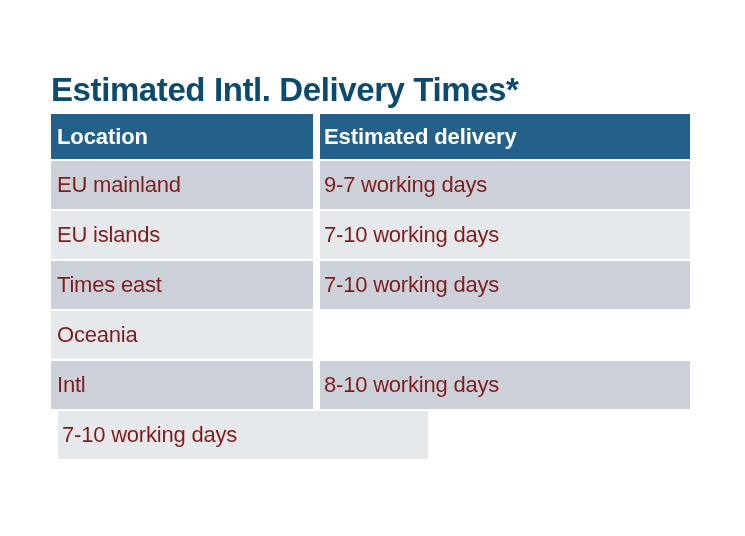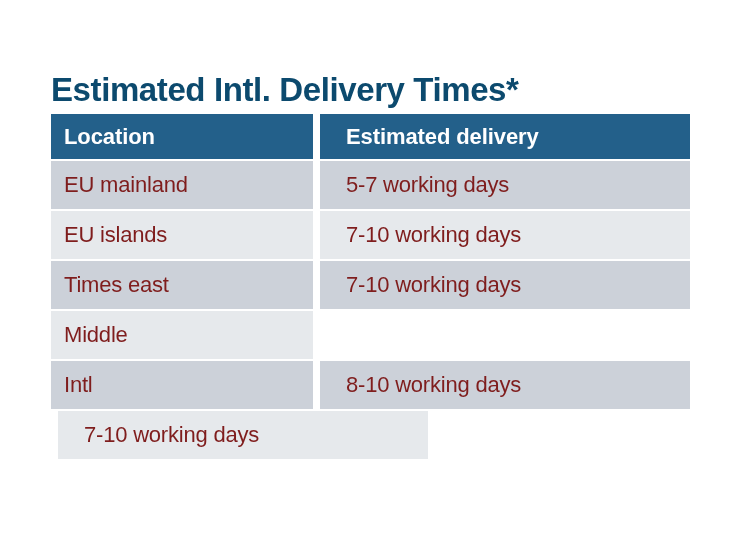--- a/index.html
+++ b/index.html
@@ -48,31 +48,31 @@
   }
 
   .cell {
     box-sizing: border-box;
     display: flex;
     align-items: center;
   }
 
   .col-location {
     width: 262px;
-    padding-left: 13px;
+    padding-left: 6px;
   }
 
   .col-gap {
     width: 7px;
     background: #ffffff !important;
   }
 
   .col-delivery {
     width: 370px;
-    padding-left: 26px;
+    padding-left: 4px;
   }
 
   
   .header-row .cell {
     background: #23608a;
     height: 45px;
   }
   .header-row .cell-text {
     color: #ffffff;
     font-size: 22px;
@@ -128,21 +128,21 @@
         <span class="cell-text">Estimated delivery</span>
       </div>
     </div>
 
     <div class="table-row body-row shade-dark">
       <div class="cell col-location">
         <span class="cell-text">EU mainland</span>
       </div>
       <div class="cell col-gap"></div>
       <div class="cell col-delivery">
-        <span class="cell-text">5-7 working days</span>
+        <span class="cell-text">9-7 working days</span>
       </div>
     </div>
 
     <div class="table-row body-row shade-light">
       <div class="cell col-location">
         <span class="cell-text">EU islands</span>
       </div>
       <div class="cell col-gap"></div>
       <div class="cell col-delivery">
         <span class="cell-text">7-10 working days</span>
@@ -154,21 +154,21 @@
         <span class="cell-text">Times east</span>
       </div>
       <div class="cell col-gap"></div>
       <div class="cell col-delivery">
         <span class="cell-text">7-10 working days</span>
       </div>
     </div>
 
     <div class="table-row body-row shade-light">
       <div class="cell col-location">
-        <span class="cell-text">Middle</span>
+        <span class="cell-text">Oceania</span>
       </div>
       <div class="cell col-gap"></div>
     </div>
 
     <div class="table-row body-row shade-dark">
       <div class="cell col-location">
         <span class="cell-text">Intl</span>
       </div>
       <div class="cell col-gap"></div>
       <div class="cell col-delivery">

